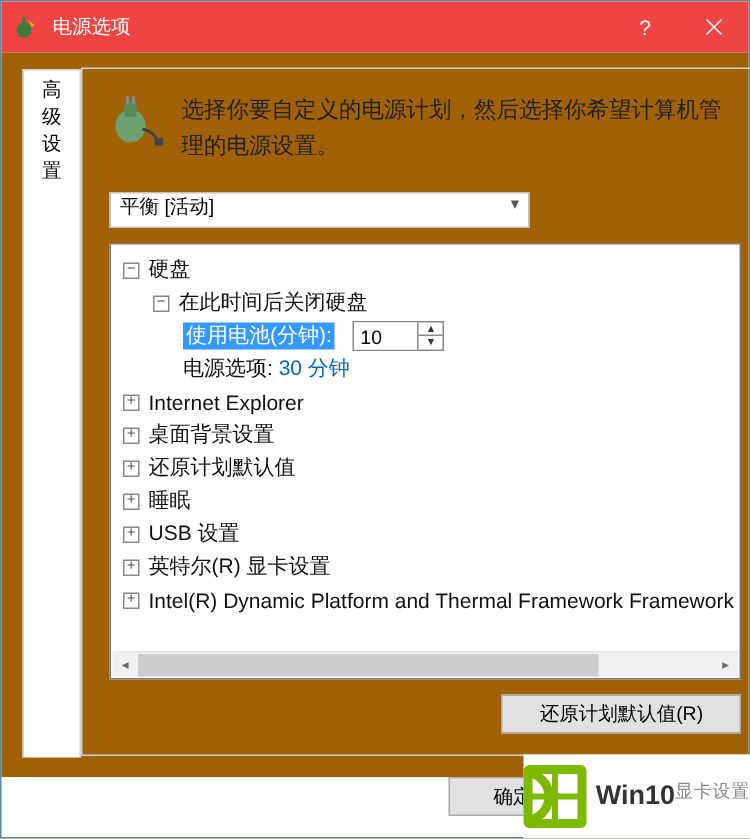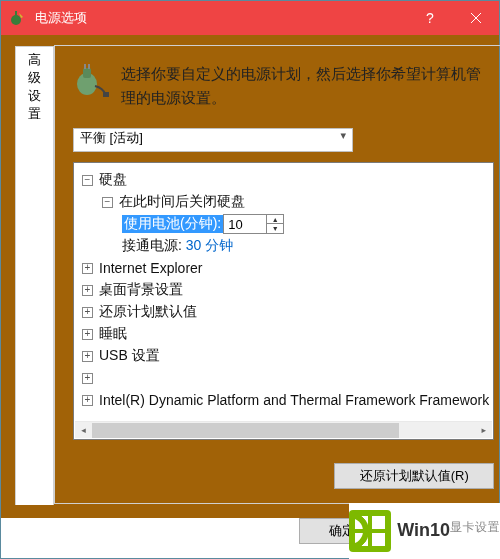--- a/index.html
+++ b/index.html
@@ -19,29 +19,29 @@
   .desc-text { font-size:15px; color:#222; line-height:1.6; }
   .plan-select { display:flex; align-items:flex-start; border:1px solid #c0c0c0; background:#fff; height:24px; width: 280px; margin-bottom:10px; font-size:13px; padding: 0 6px; justify-content:space-between;}
   .plan-select .chev { font-size:11px; color:#555; }
   .treeview { flex:1; border:1px solid #7a7a7a; background:#fff; overflow:auto; font-size:14px; padding: 6px 4px; color:#111; position:relative; height:240px;}
   .tv-node { display:flex; align-items:center; height:22px; white-space:nowrap;}
   .tv-box { width:11px; height:11px; border:1px solid #888; display:inline-flex; align-items:center; justify-content:center; margin-right:6px; font-size:10px; line-height:1; color:#555; background:#fff; flex-shrink:0;}
   .tv-indent0 { padding-left: 4px; }
   .tv-indent1 { padding-left: 24px; }
   .tv-indent2 { padding-left: 44px; }
   .sel { background:#3399ff; color:#fff; padding:0 2px; }
-  .spin { display:inline-flex; align-items:center; border:1px solid #888; height:20px; margin-left:0; }
+  .spin { display:inline-flex; align-items:center; border:1px solid #888; height:20px; margin-left:12px; }
   .spin input { width:42px; border:none; outline:none; font-size:13px; padding:0 4px; height:18px; }
   .spin .btns { display:flex; flex-direction:column; border-left:1px solid #888; }
   .spin .btns .b { width:16px; height:9px; border-bottom:1px solid #888; display:flex; align-items:center; justify-content:center; font-size:7px; color:#333;}
   .spin .btns .b:last-child { border-bottom:none; }
   .linkblue { color:#0066cc; }
   .bottom-row { display:flex; justify-content:flex-end; margin-top:10px; }
   .btn-std { min-width: 86px; height: 26px; border:1px solid #adadad; background:#e1e1e1; font-size:13px; padding: 0 14px; display:inline-flex; align-items:center; justify-content:center; margin-left:8px; cursor:default;}
-  .btn-std.wide { min-width: 160px; margin-top: 13px; }
+  .btn-std.wide { min-width: 160px; }
   .scrollbar-h { position:absolute; left:1px; right:1px; bottom:1px; height:17px; background:#f0f0f0; border-top:1px solid #e9e9e9; display:flex; align-items:center;}
   .scrollbar-h .arr { width:17px; height:17px; display:flex; align-items:center; justify-content:center; font-size:9px; color:#666;}
   .scrollbar-h .thumb { height:15px; background:#cdcdcd; }
   .scrollbar-h .track { flex:1; display:flex; }
   .dialog-buttons { display:flex; justify-content:flex-end; padding: 0 14px 14px 0; gap:6px; }
   .watermark { position:absolute; right:0; bottom:0; height:56px; display:flex; align-items:center; background:#fff; padding-left:0;}
   .watermark .logo { width:42px; height:42px; background:#7db900; border-radius:4px; display:grid; grid-template:1fr 1fr/1fr 1fr; gap:4px; padding:6px; margin-right:6px; position:relative;}
   .watermark .logo div{ background:#fff; }
   .watermark .logo::before{ content:""; position:absolute; left:-18px; top:50%; width:26px; height:26px; border:6px solid #7db900; border-left-color:transparent; border-bottom-color:transparent; border-radius:50%; transform: translateY(-50%) rotate(45deg);}
   .watermark .txt { display:flex; flex-direction:row; line-height:1.1;}
@@ -106,21 +106,21 @@
           <span class="sel">使用电池(分钟):</span>
           <span class="spin">
             <input value="10" style="">
             <span class="btns">
               <span class="b">▲</span>
               <span class="b">▼</span>
             </span>
           </span>
         </div>
         <div class="tv-node tv-indent2">
-          <span>接通电源:</span>&nbsp;
+          <span>电源选项:</span>&nbsp;
           <span class="linkblue">30 分钟</span>
         </div>
         <div class="tv-node tv-indent0">
           <span class="tv-box">+</span>
           <span>Internet Explorer</span>
         </div>
         <div class="tv-node tv-indent0">
           <span class="tv-box">+</span>
           <span>桌面背景设置</span>
         </div>
@@ -131,20 +131,21 @@
         <div class="tv-node tv-indent0">
           <span class="tv-box">+</span>
           <span>睡眠</span>
         </div>
         <div class="tv-node tv-indent0">
           <span class="tv-box">+</span>
           <span>USB 设置</span>
         </div>
         <div class="tv-node tv-indent0">
           <span class="tv-box">+</span>
+          <span>英特尔(R) 显卡设置</span>
         </div>
         <div class="tv-node tv-indent0">
           <span class="tv-box">+</span>
           <span>Intel(R) Dynamic Platform and Thermal Framework Framework</span>
         </div>
 
         <div class="scrollbar-h">
           <div class="arr">◂</div>
           <div class="track">
             <div class="thumb" style="width:80%"></div>

